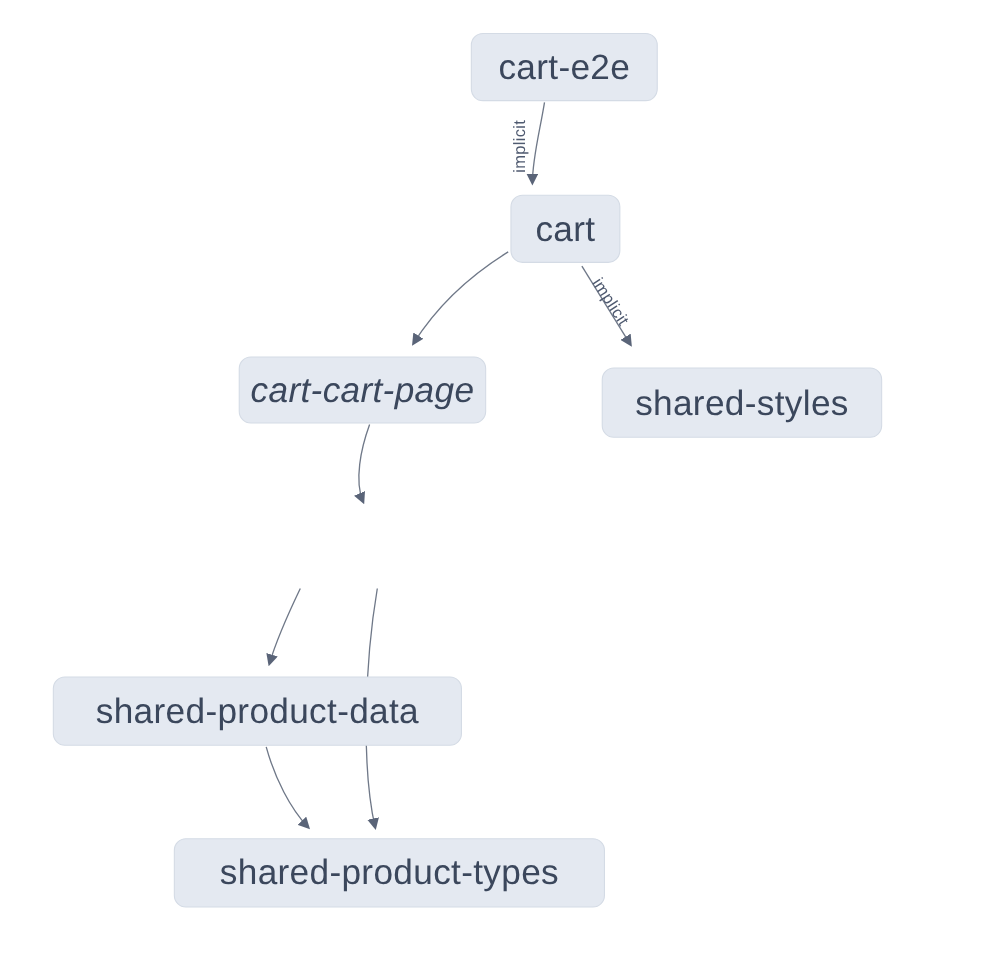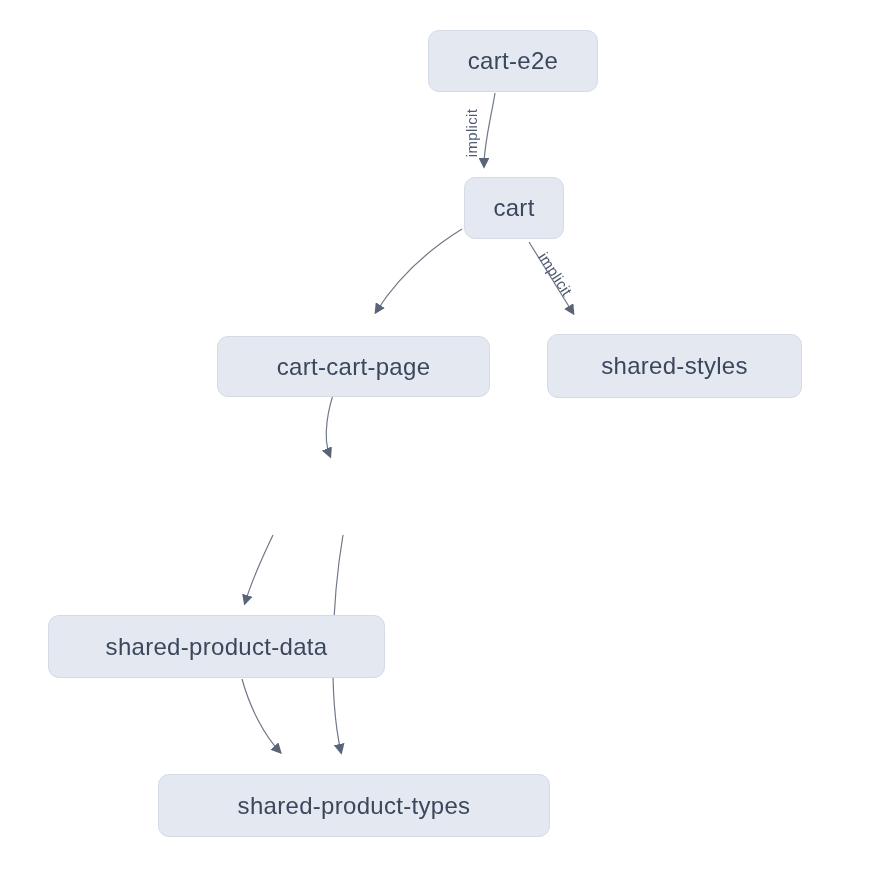--- a/index.html
+++ b/index.html
@@ -33,33 +33,33 @@
   .node {
     position: absolute;
     z-index: 2;
     display: flex;
     align-items: center;
     justify-content: center;
     background: #e4e9f1;
     border: 1px solid #d4dbe5;
     border-radius: 11px;
     color: #3b475c;
-    font-size: 24px;
+    font-size: 32px;
     letter-spacing: 0.3px;
     white-space: nowrap;
     box-sizing: border-box;
     cursor: pointer;
   }
   .n-cart-e2e             { left: 428px; top:  30px; width: 170px; height: 62px; }
   .n-cart                 { left: 464px; top: 177px; width: 100px; height: 62px; }
-  .n-cart-cart-page       { left: 217px; top: 336px; width: 273px; height: 61px; }
+  .n-cart-cart-page       { left: 217px; top: 324px; width: 225px; height: 61px; font-style: italic; }
   .n-shared-styles        { left: 547px; top: 334px; width: 255px; height: 64px; }
   .n-shared-product-state { left: 160px; top: 468px; width: 385px; height: 66px; }
-  .n-shared-product-data  { left:  48px; top: 615px; width: 337px; height: 63px; }
-  .n-shared-product-types { left: 158px; top: 762px; width: 392px; height: 63px; margin-top: 12px; }
+  .n-shared-product-data  { left:  48px; top: 615px; width: 372px; height: 63px; }
+  .n-shared-product-types { left: 158px; top: 762px; width: 392px; height: 63px; }
 </style>
 </head>
 <body>
 
 <div id="canvas">
 
   <svg id="edges-svg" width="896" height="886" viewBox="0 0 896 886">
     <defs>
       <marker id="arrow" viewBox="0 0 10 10" refX="7.5" refY="5" markerWidth="9" markerHeight="9" orient="auto-start-reverse">
         <path d="M 0 0 L 10 5 L 0 10 z" fill="#5a6478"></path>

